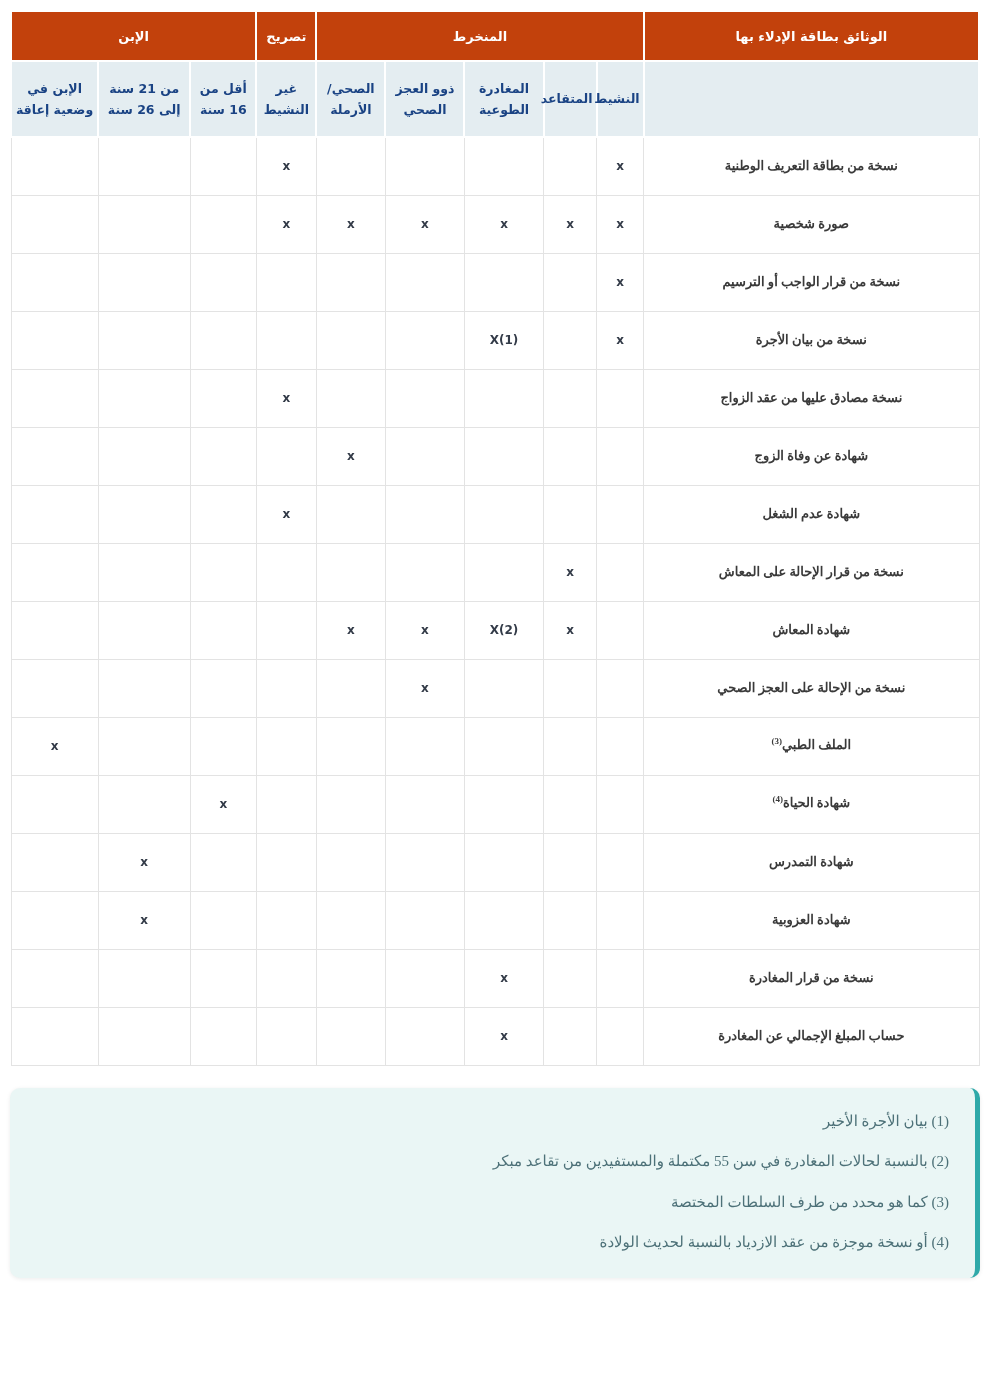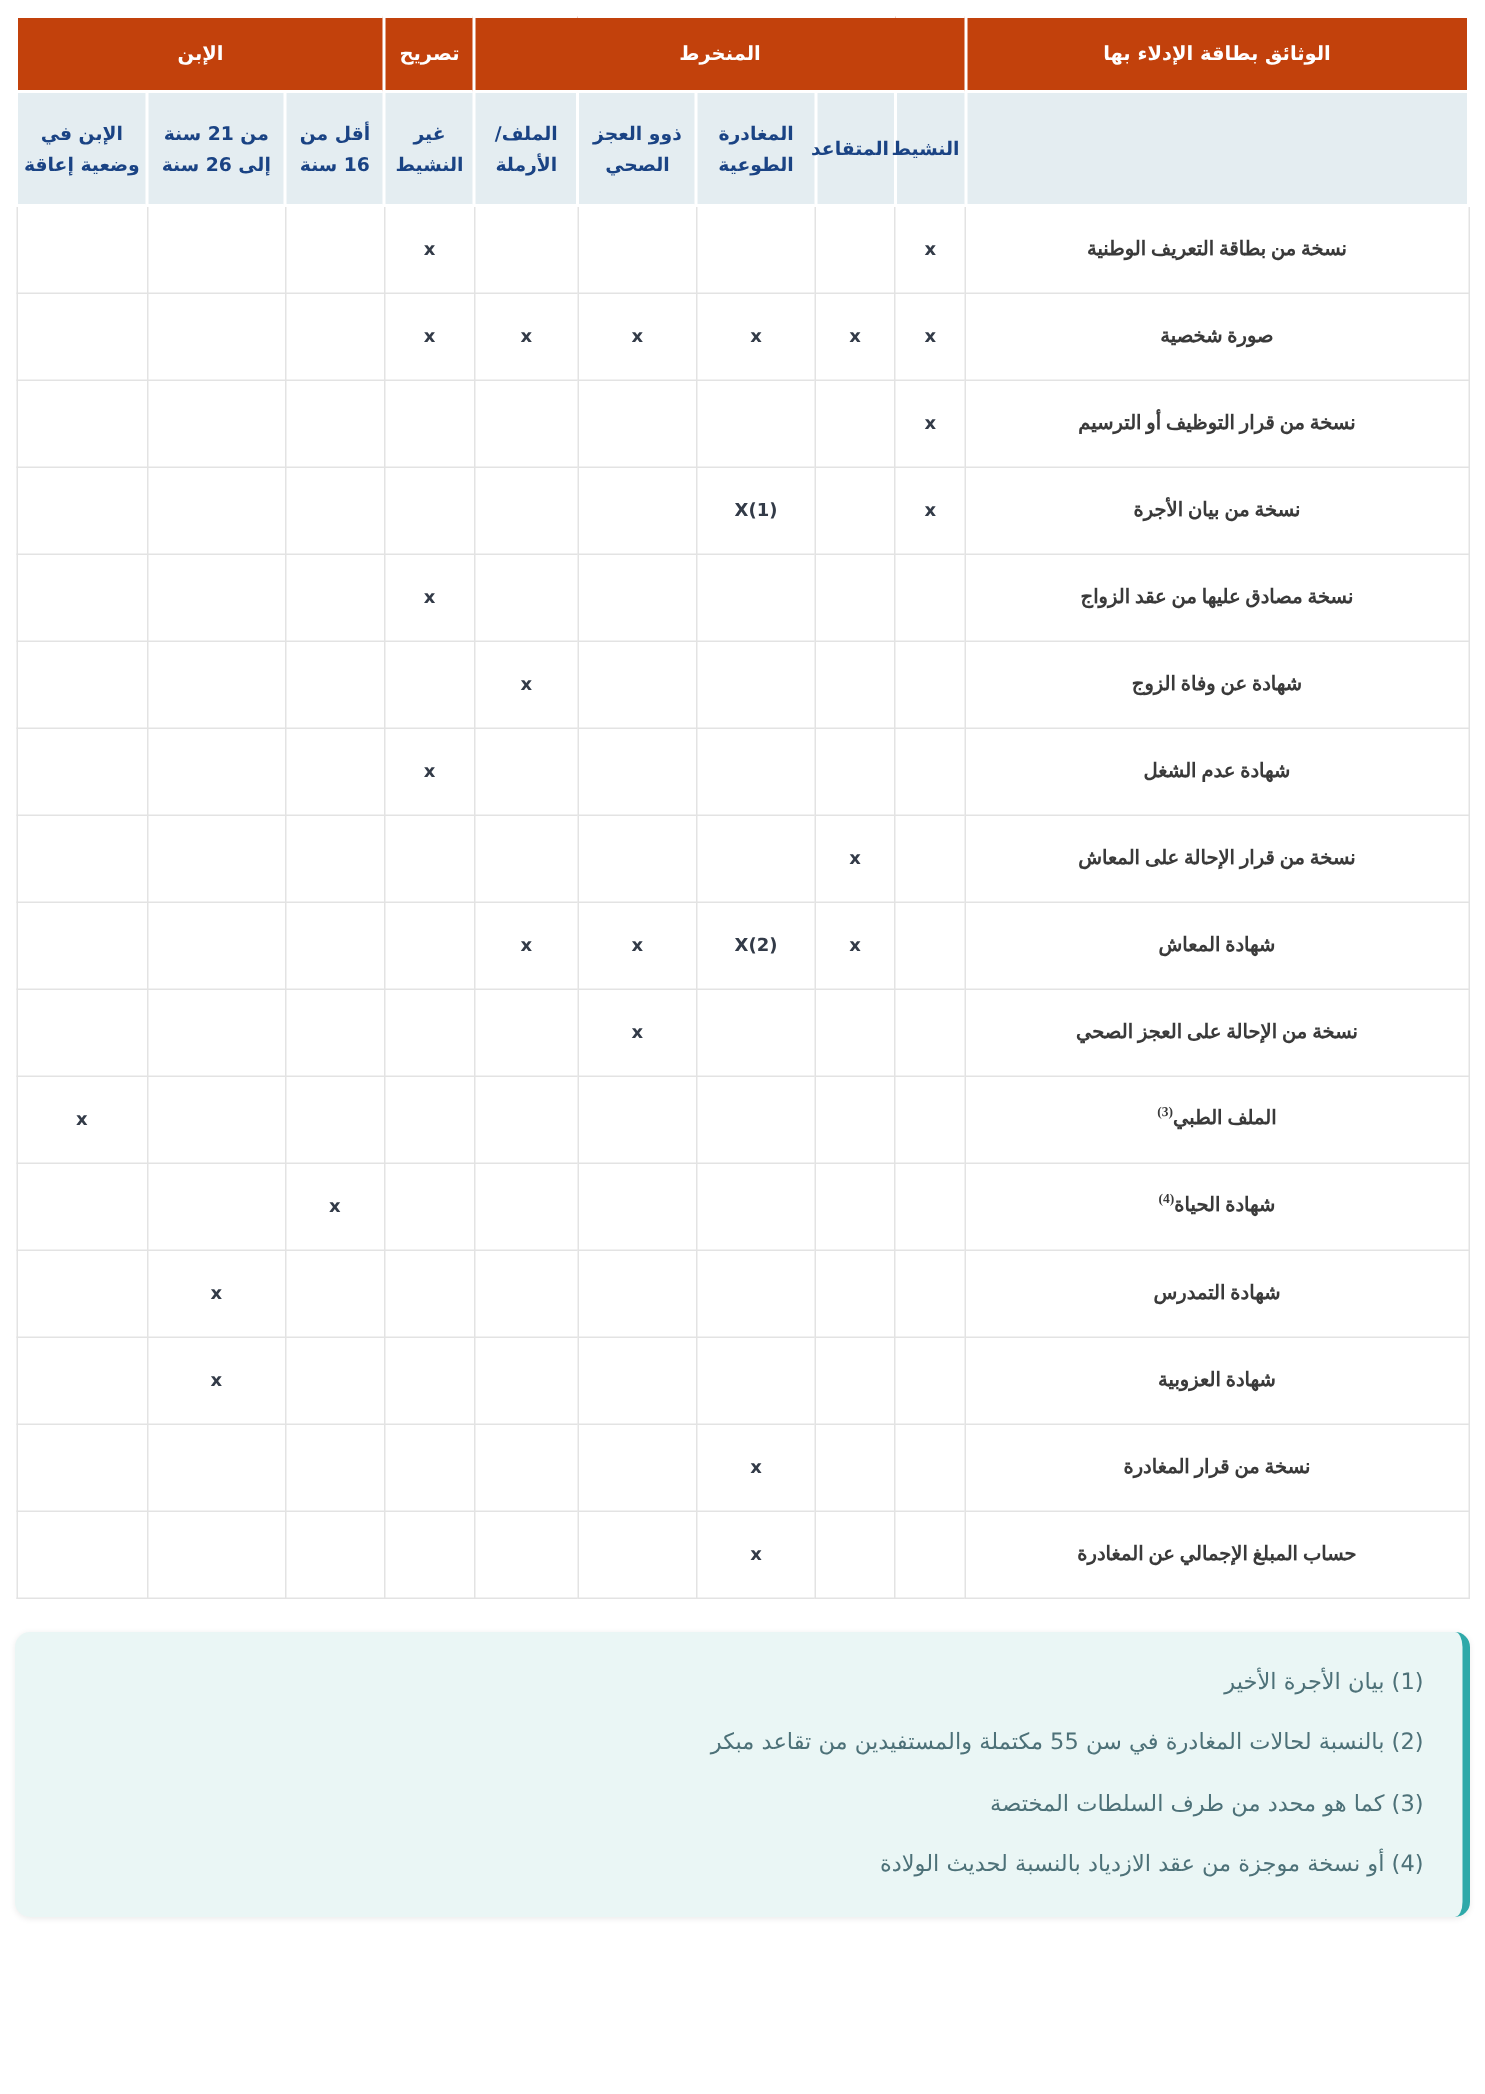--- a/index.html
+++ b/index.html
@@ -78,20 +78,21 @@
     padding: 22px 26px;
     box-shadow: 0 1px 4px rgba(0,0,0,0.08);
   }
   .note {
     color: #4d7178;
     font-size: 15px;
     line-height: 1.5;
     margin-bottom: 18px;
     text-align: right;
     direction: rtl;
+    font-family: Liberation Serif, serif;
   }
   .note:last-child { margin-bottom: 2px; }
 </style>
 </head>
 <body>
 
 <div class="page">
 
   <table class="doc-table">
     <colgroup>
@@ -112,21 +113,21 @@
         <th colspan="5">المنخرط</th>
         <th colspan="1">تصريح</th>
         <th colspan="3">الإبن</th>
       </tr>
       <tr class="sub-row">
         <th></th>
         <th>النشيط</th>
         <th>المتقاعد</th>
         <th>المغادرة الطوعية</th>
         <th>ذوو العجز الصحي</th>
-        <th>الملف/ الأرملة</th>
+        <th>الصحي/ الأرملة</th>
         <th>غير النشيط</th>
         <th>أقل من 16 سنة</th>
         <th>من 21 سنة إلى 26 سنة</th>
         <th>الإبن في وضعية إعاقة</th>
       </tr>
     </thead>
     <tbody id="table-body">
         <tr>
           <td class="doc-cell"><span>نسخة من بطاقة التعريف الوطنية</span></td>
           <td class="mark-cell" dir="ltr">x</td>
@@ -145,21 +146,21 @@
           <td class="mark-cell" dir="ltr">x</td>
           <td class="mark-cell" dir="ltr">x</td>
           <td class="mark-cell" dir="ltr">x</td>
           <td class="mark-cell" dir="ltr">x</td>
           <td class="mark-cell" dir="ltr">x</td>
           <td class="mark-cell"></td>
           <td class="mark-cell"></td>
           <td class="mark-cell"></td>
         </tr>
         <tr>
-          <td class="doc-cell"><span>نسخة من قرار التوظيف أو الترسيم</span></td>
+          <td class="doc-cell"><span>نسخة من قرار الواجب أو الترسيم</span></td>
           <td class="mark-cell" dir="ltr">x</td>
           <td class="mark-cell"></td>
           <td class="mark-cell"></td>
           <td class="mark-cell"></td>
           <td class="mark-cell"></td>
           <td class="mark-cell"></td>
           <td class="mark-cell"></td>
           <td class="mark-cell"></td>
           <td class="mark-cell"></td>
         </tr>

